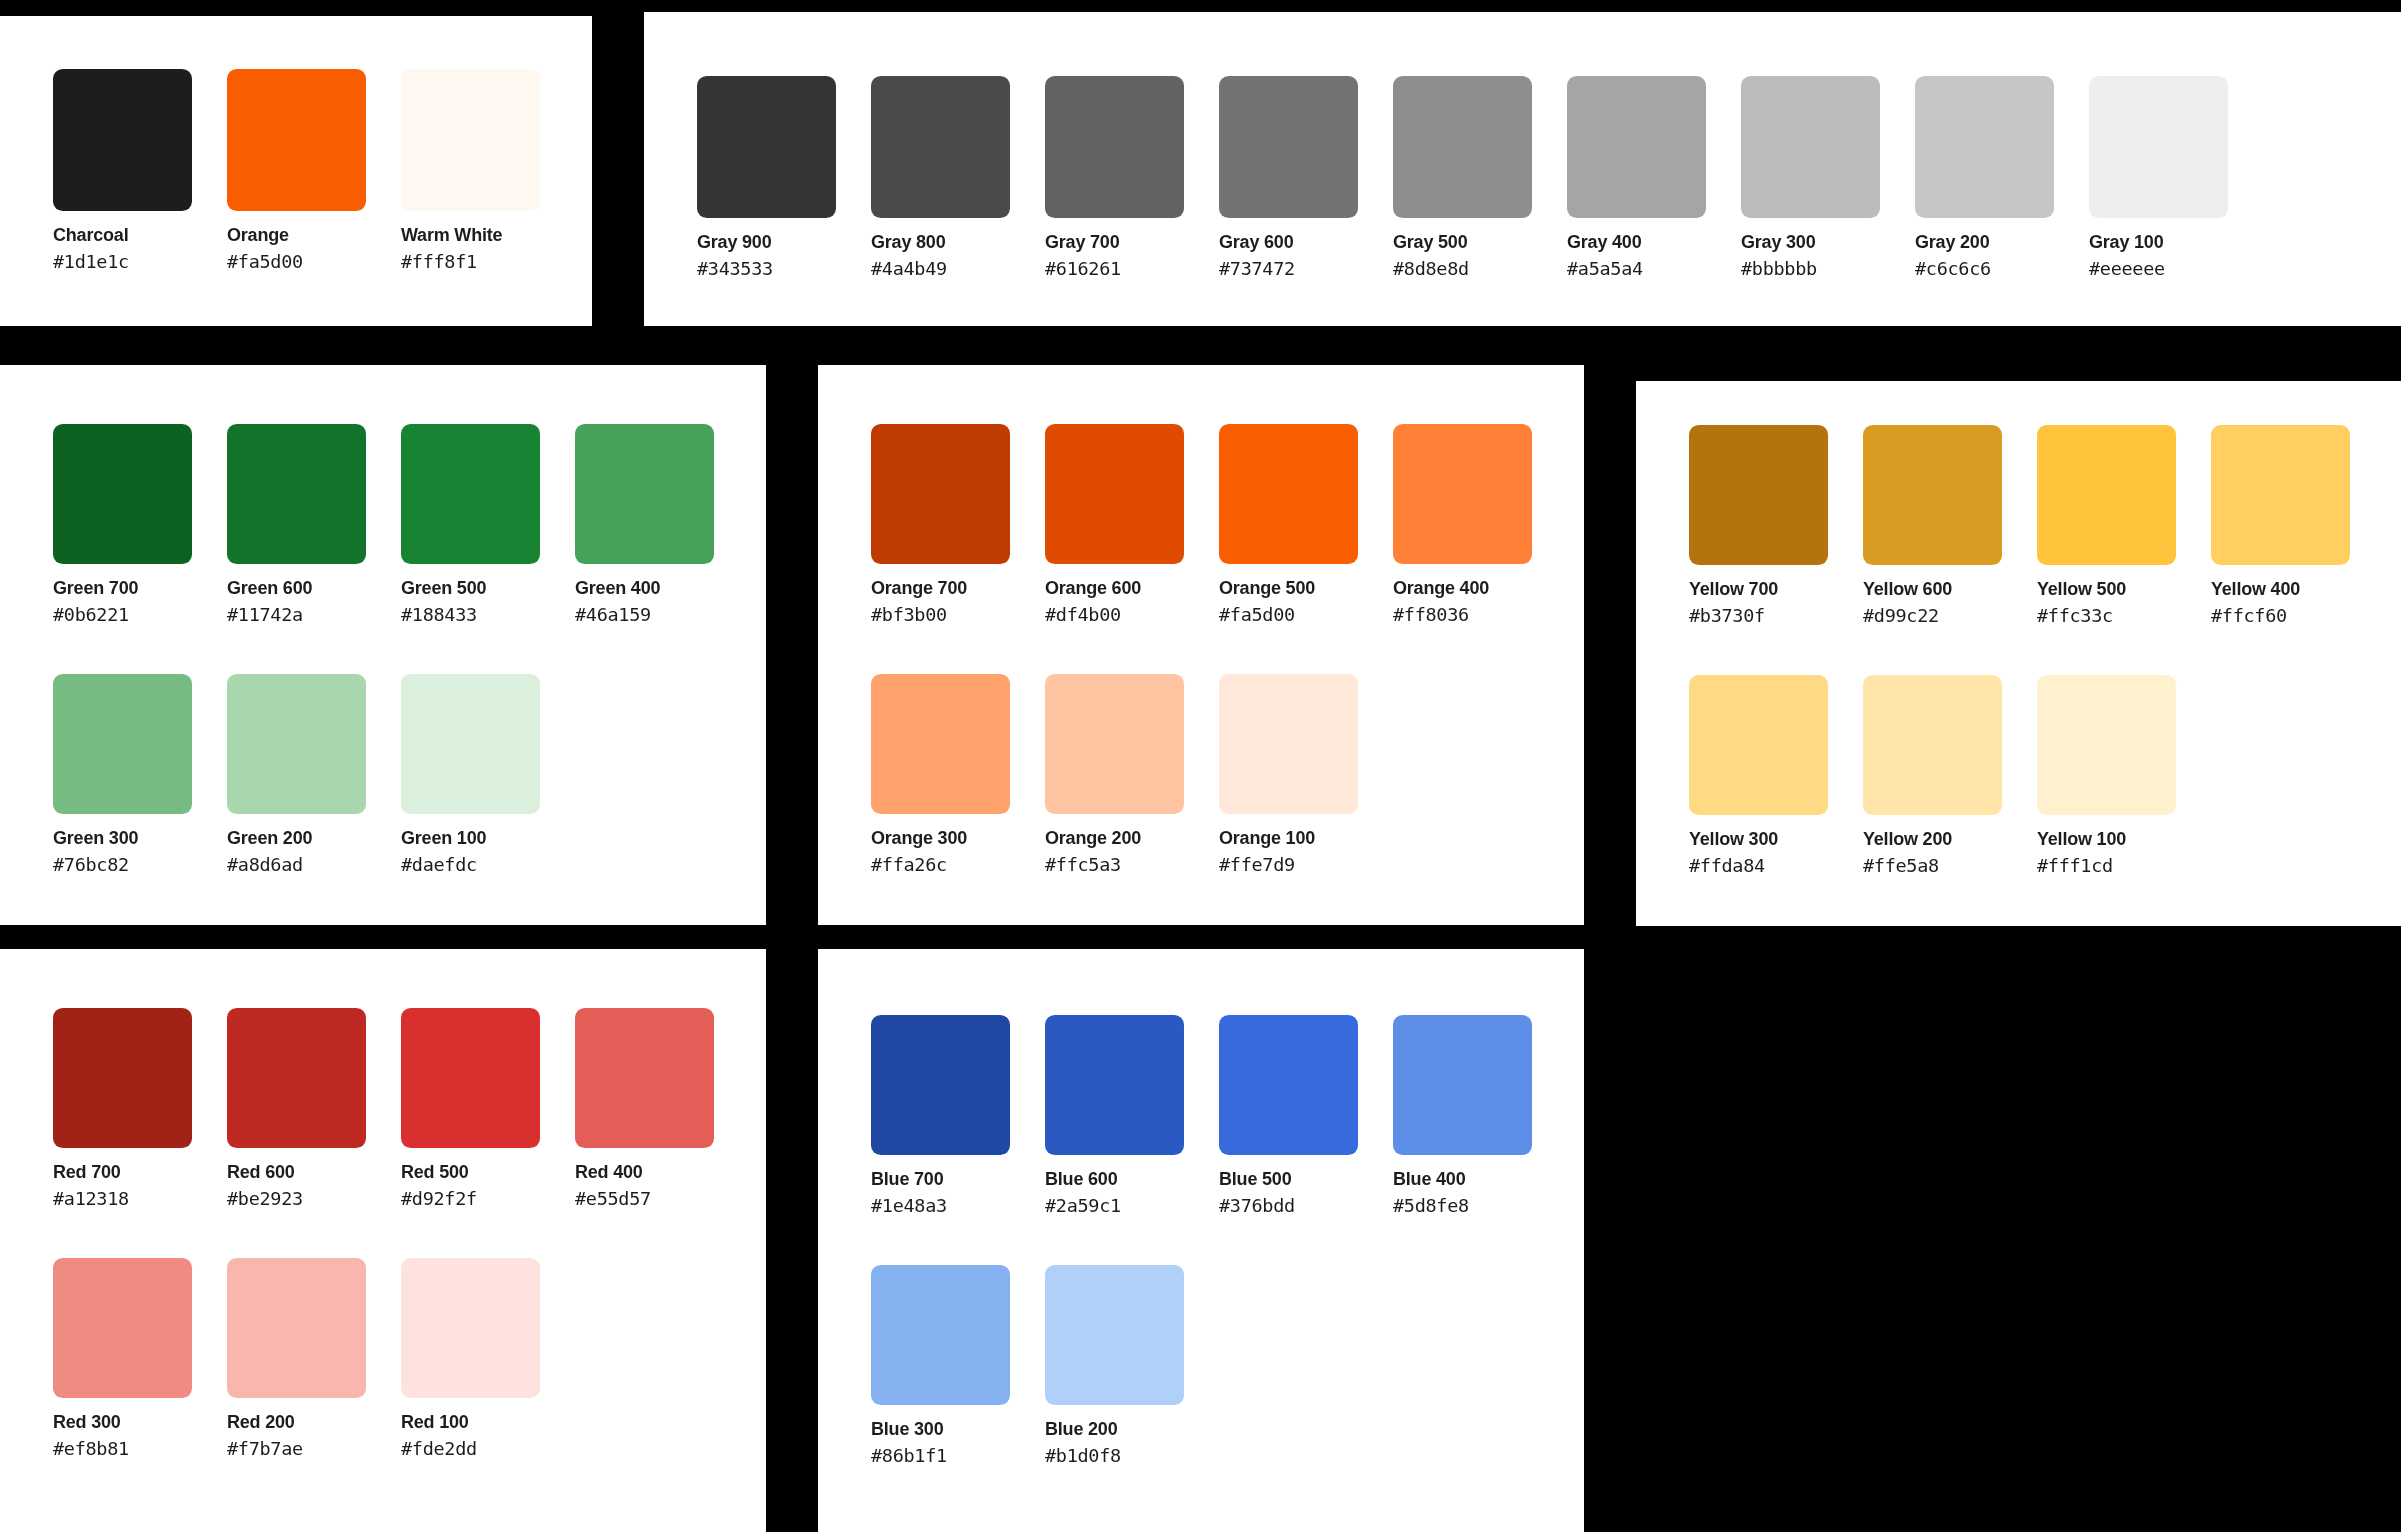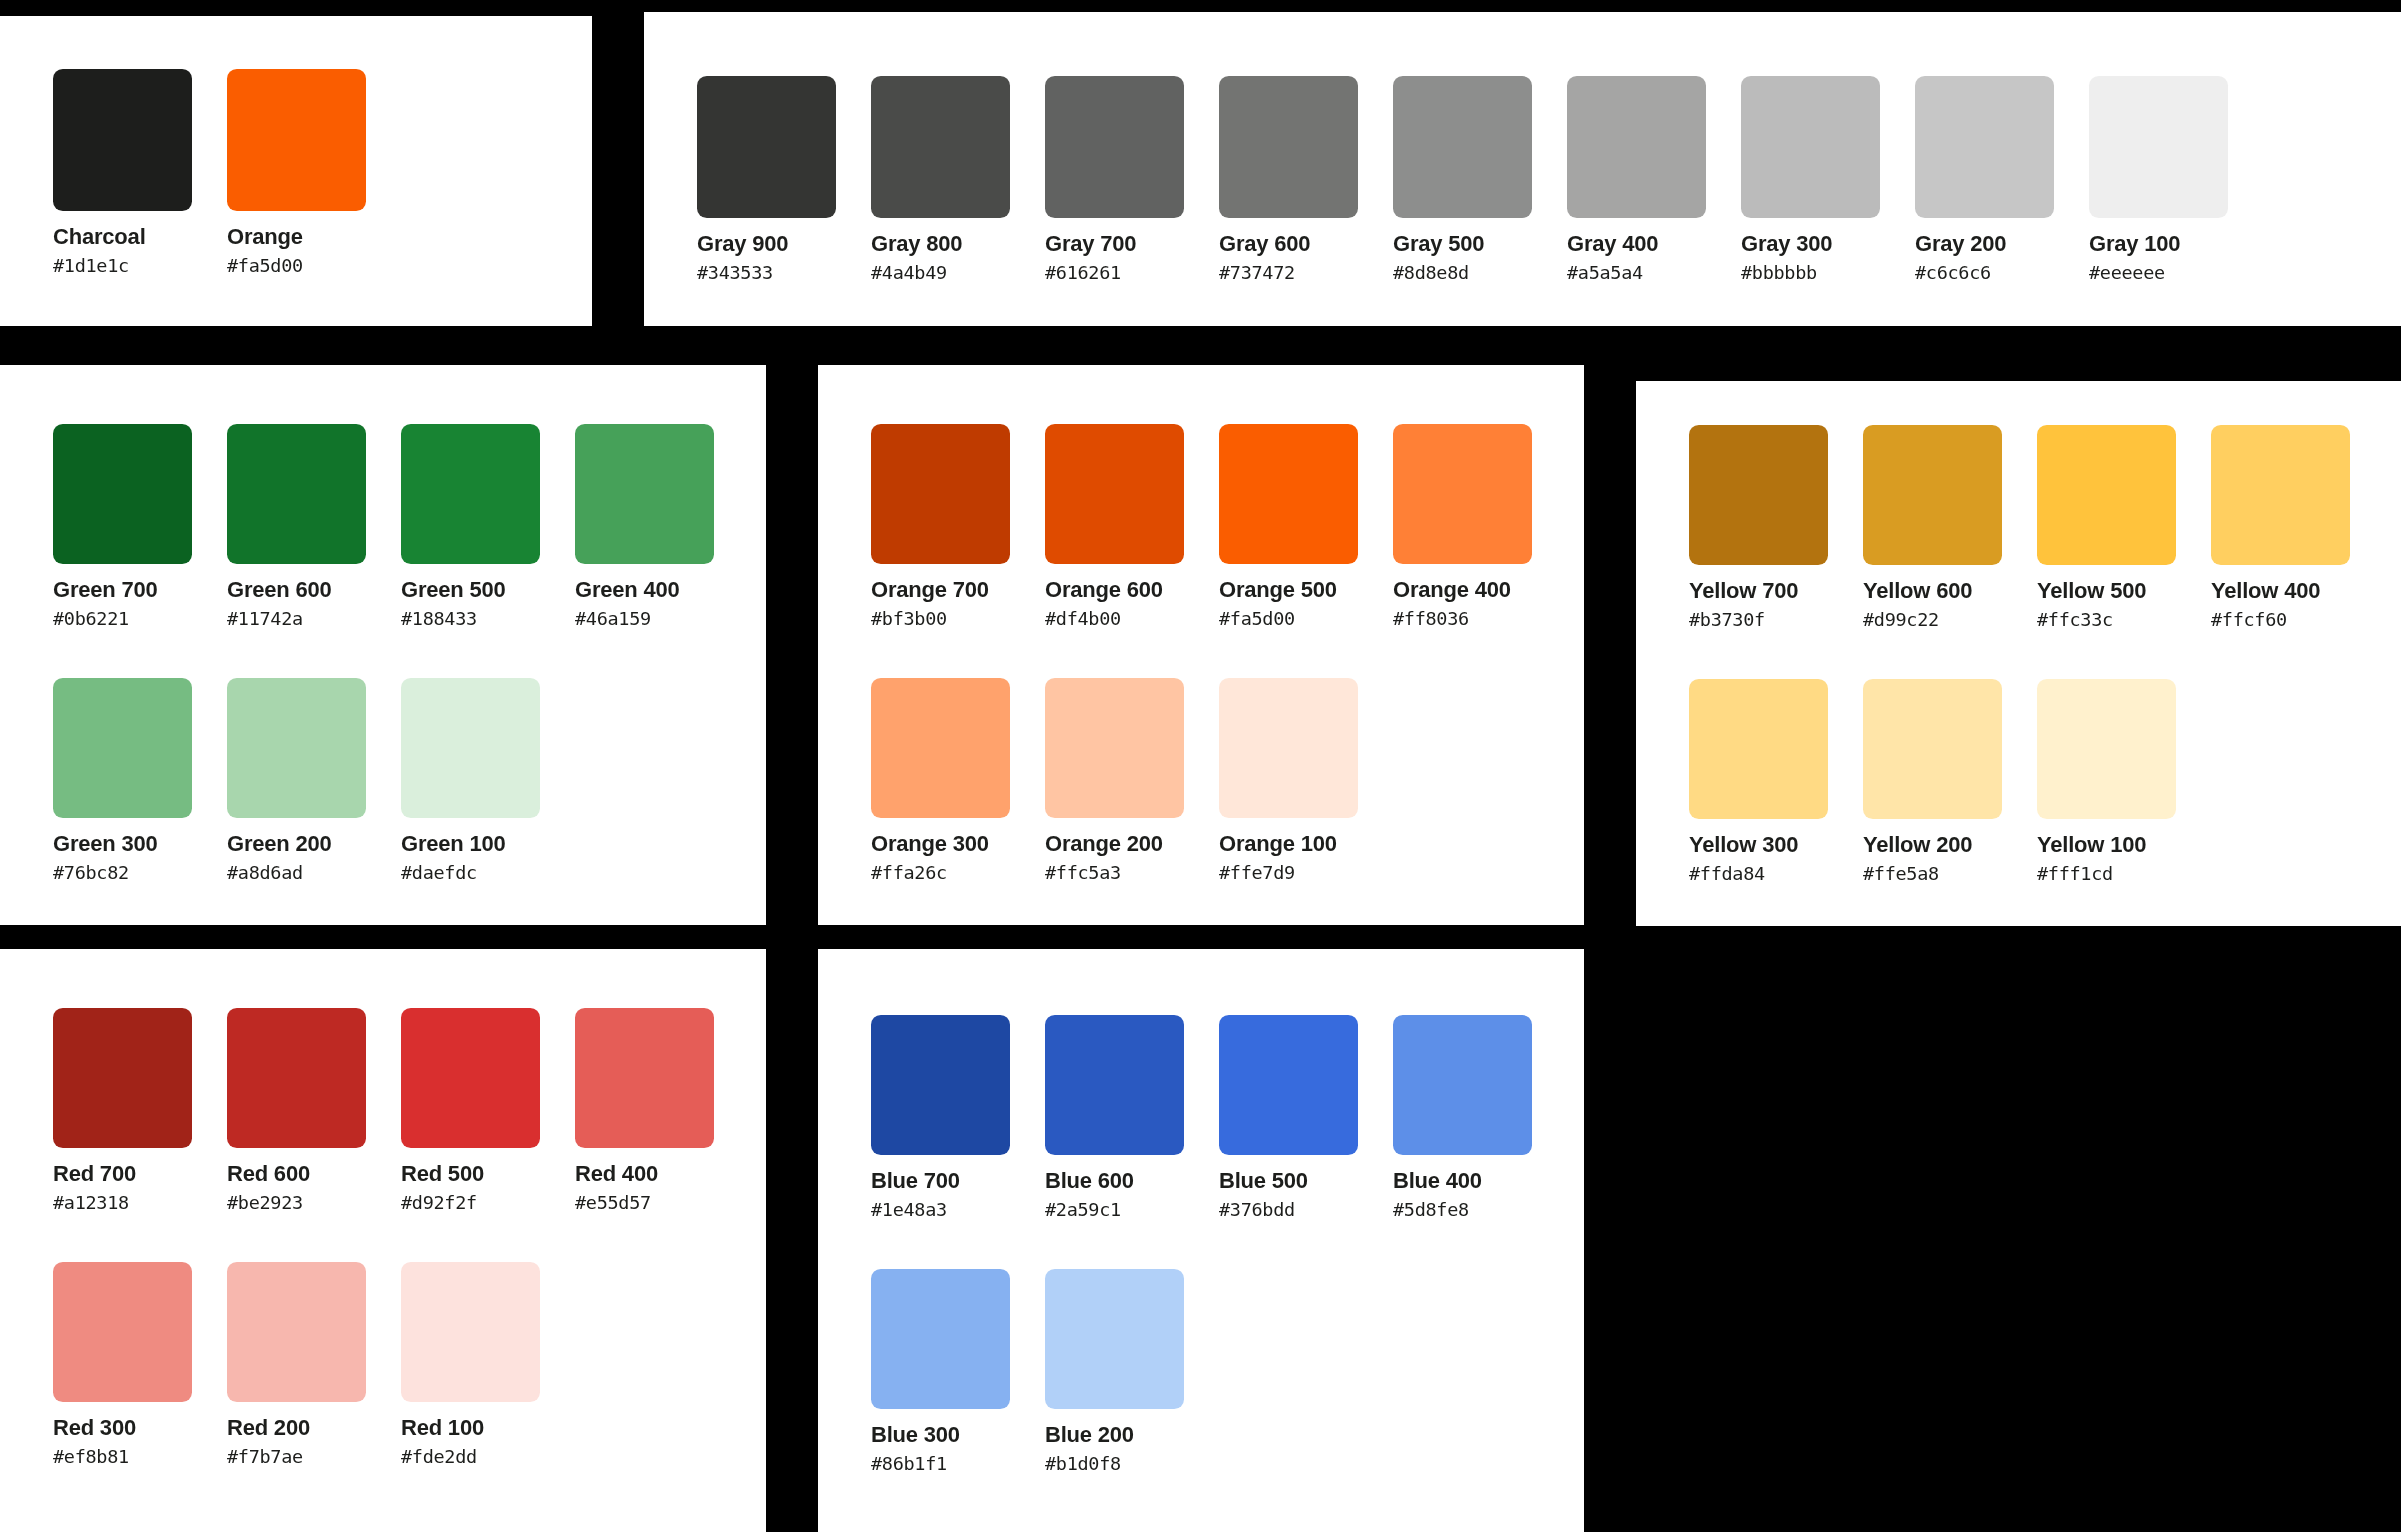--- a/index.html
+++ b/index.html
@@ -42,21 +42,21 @@
     border-radius:9.8px;
   }
 
   .chip-sq { height:140px; }
   .chip-tall { height:142px; }
 
   .sw-label {
     margin-top:15px;
     font-family:"Liberation Sans", sans-serif;
     font-weight:bold;
-    font-size:22px;
+    font-size:18px;
     line-height:1.0;
     letter-spacing:-0.2px;
     color:#1d1e1c;
     white-space:nowrap;
   }
 
   .sw-hex {
     margin-top:8.7px;
     font-family:"DejaVu Sans Mono", "Liberation Mono", monospace;
     font-weight:normal;
@@ -99,20 +99,25 @@
         <div class="swatch-cell">
           <div class="chip chip-tall" style="background: rgb(29, 30, 28);"></div>
           <div class="sw-label">Charcoal</div>
           <div class="sw-hex">#1d1e1c</div>
         </div>
         <div class="swatch-cell">
           <div class="chip chip-tall" style="background: rgb(250, 93, 0);"></div>
           <div class="sw-label">Orange</div>
           <div class="sw-hex">#fa5d00</div>
         </div>
+        <div class="swatch-cell">
+          <div class="chip chip-tall" style="background: rgb(255, 248, 241);"></div>
+          <div class="sw-label">Warm White</div>
+          <div class="sw-hex">#fff8f1</div>
+        </div>
       </div>
     </div>
     <div class="card" id="card-gray">
       <div class="swatch-grid">
         <div class="swatch-cell">
           <div class="chip chip-tall" style="background: rgb(52, 53, 51);"></div>
           <div class="sw-label">Gray 900</div>
           <div class="sw-hex">#343533</div>
         </div>
         <div class="swatch-cell">

